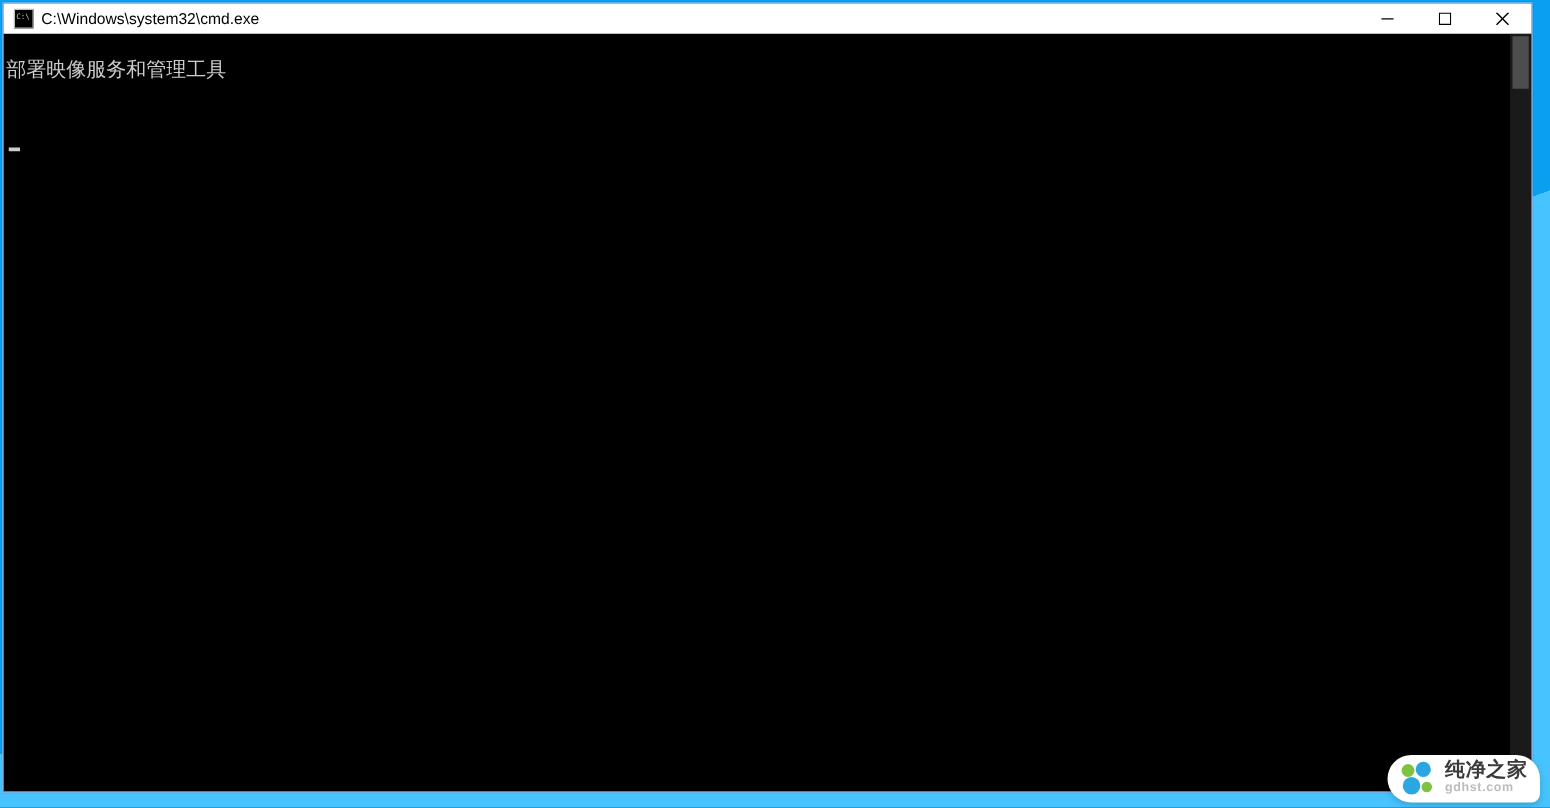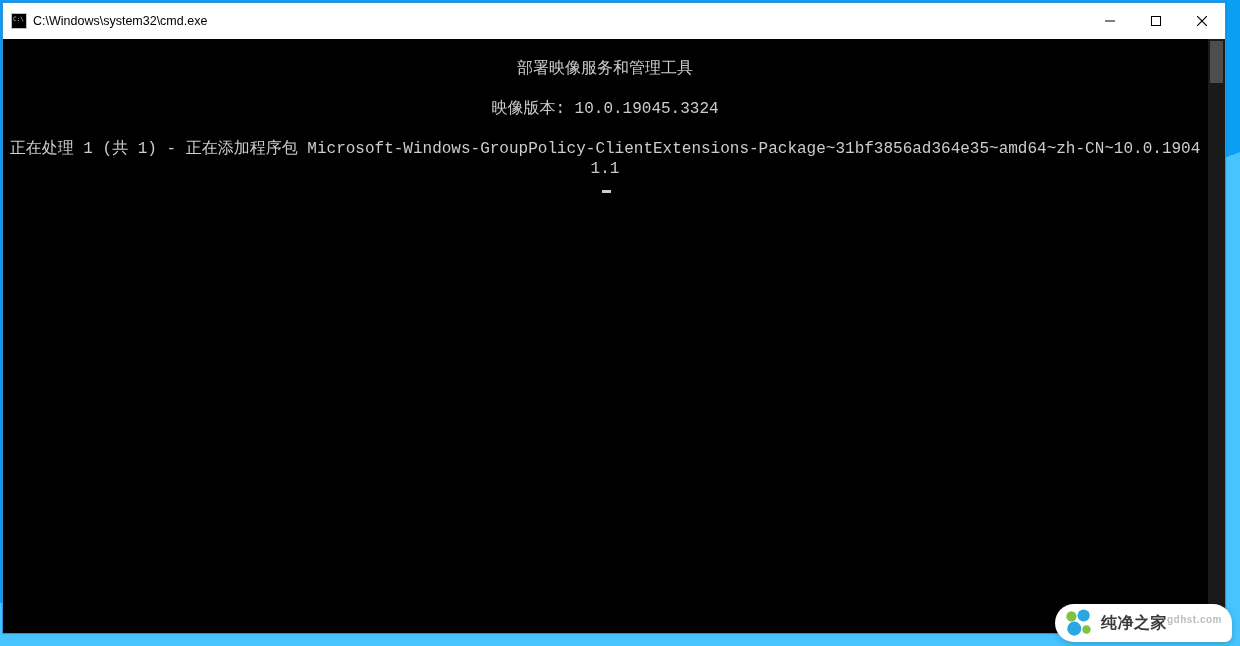--- a/index.html
+++ b/index.html
@@ -27,21 +27,21 @@
     width: 1222px;
     height: 630px;
     background: #ffffff;
     border: 1px solid #3c8ee0;
     box-shadow: 0 0 0 1px rgba(0,0,0,0.05);
     display: flex;
     flex-direction: column;
   }
 
   .titlebar {
-    height: 36px;
+    height: 24px;
     background: #ffffff;
     display: flex;
     align-items: center;
     flex: 0 0 auto;
     user-select: none;
   }
   .titlebar .app-icon {
     width: 16px;
     height: 16px;
     margin: 0 6px 0 8px;
@@ -70,21 +70,20 @@
     color: #000;
   }
   .win-btn svg { width: 10px; height: 10px; display: block; }
 
   
   .client {
     position: relative;
     flex: 1 1 auto;
     background: #000000;
     overflow: hidden;
-    text-align: center;
   }
   .console {
     position: absolute;
     left: 0;
     top: 0;
     right: 18px; 
     bottom: 0;
     padding: 0;
     color: #cccccc;
   }
@@ -146,21 +145,21 @@
   .watermark .wm-icon {
     width: 30px;
     height: 30px;
     flex: 0 0 auto;
     display: flex;
     align-items: center;
     justify-content: center;
   }
   .watermark .wm-text {
     display: flex;
-    flex-direction: row;
+    flex-direction: column;
     line-height: 1.05;
   }
   .watermark .wm-title {
     font-size: 16px;
     font-weight: 700;
     color: #3a3a3a;
     letter-spacing: 0.5px;
   }
   .watermark .wm-sub {
     font-size: 10px;
@@ -204,23 +203,21 @@
         </svg>
       </div>
     </div>
   </div>
 
   <div class="client">
     <div class="console">
       <div class="spacer-line"></div>
       <pre>部署映像服务和管理工具</pre>
       <div class="spacer-line"></div>
-      <pre>映像版本: 10.0.19045.3324</pre>
       <div class="spacer-line"></div>
-      <pre>正在处理 1 (共 1) - 正在添加程序包 Microsoft-Windows-GroupPolicy-ClientExtensions-Package~31bf3856ad364e35~amd64~zh-CN~10.0.19041.1</pre>
       <pre><span class="cursor"></span></pre>
     </div>
 
     <div class="vscroll">
 
       <div class="thumb"></div>
 
     </div>
   </div>
 

